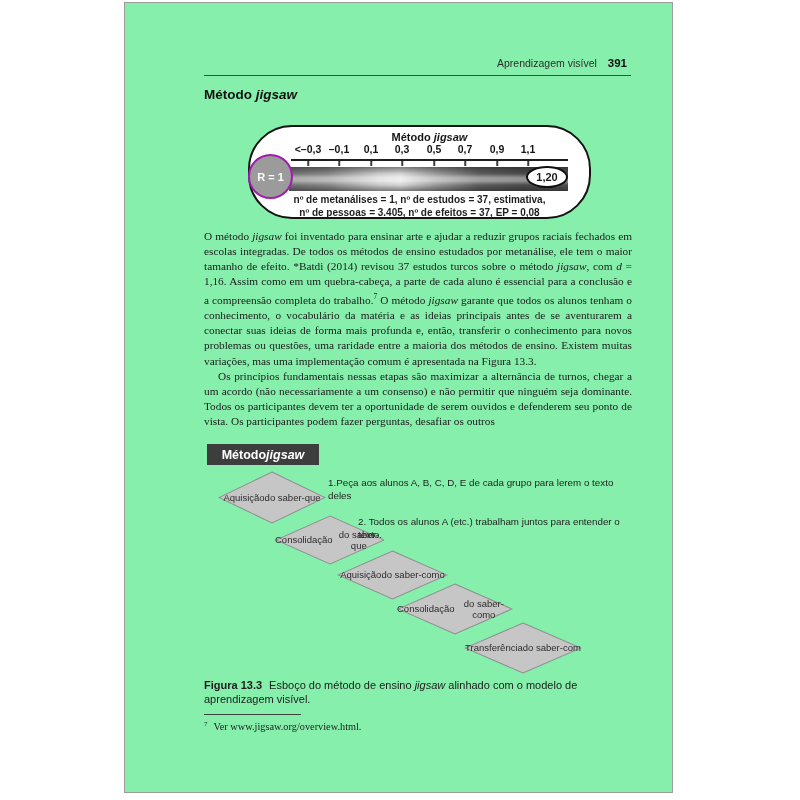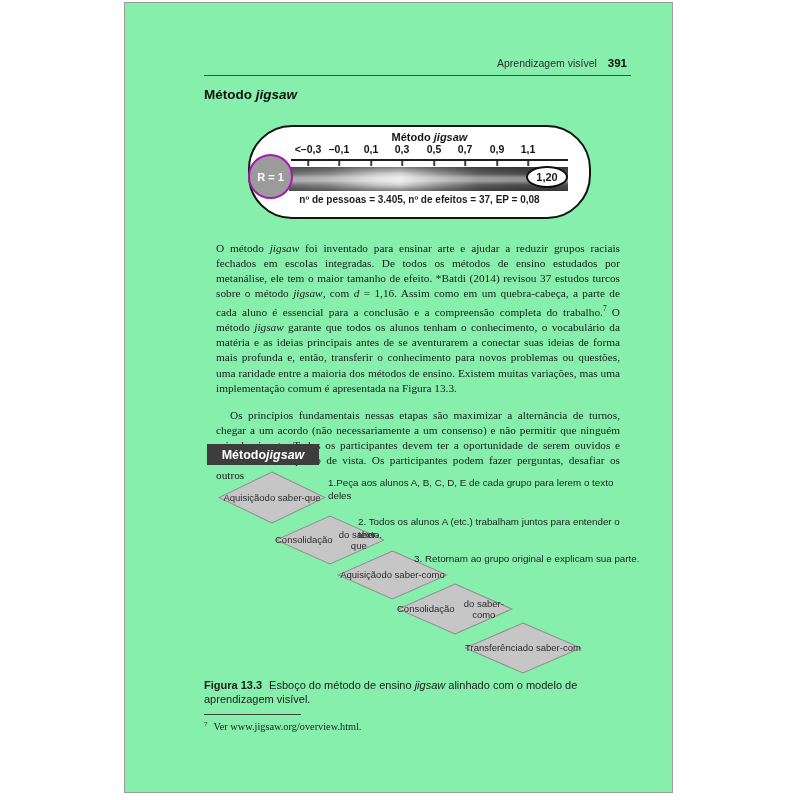--- a/index.html
+++ b/index.html
@@ -42,21 +42,21 @@
                font-size:11px;white-space:nowrap;}
   .baro-value{position:absolute;left:276px;top:39px;width:42px;height:22px;box-sizing:border-box;
               background:#fff;border:2px solid #101010;border-radius:50%;display:flex;
               align-items:center;justify-content:center;font-weight:bold;font-size:11px;}
   .baro-stats{position:absolute;left:0;right:0;top:66px;text-align:center;font-size:10px;
               font-weight:bold;line-height:13px;color:#1e1e1e;}
 
   
   .body-text{position:absolute;left:79px;top:226px;width:428px;text-align:justify;
              font-size:11.3px;line-height:15.1px;color:#1a1a1a;}
-  .body-text p{margin:12px;}
+  .body-text p{margin:0;}
   .body-text p.indent{text-indent:14px;}
   sup{font-size:0.65em;}
 
   
   .jigsaw-fig{position:absolute;left:79px;top:440px;width:436px;height:236px;
               font-family:"Liberation Sans",sans-serif;color:#222;}
   .fig-header{position:absolute;left:3px;top:1px;width:112px;height:21px;background:#3d3d3d;
               color:#fff;display:flex;align-items:center;justify-content:center;
               font-size:12.5px;font-weight:bold;}
   .diamond{position:absolute;}
@@ -109,20 +109,21 @@
     <div class="baro-tick" style="left:184px;"></div>
     <div class="baro-tick" style="left:215px;"></div>
     <div class="baro-tick" style="left:247px;"></div>
     <div class="baro-tick" style="left:278px;"></div>
 
     <div class="baro-bar"></div>
     <div class="baro-circle">R = 1</div>
     <div class="baro-value">1,20</div>
 
     <div class="baro-stats">
+      <div>nº de metanálises = 1, nº de estudos = 37, estimativa,</div>
       <div>nº de pessoas = 3.405, nº de efeitos = 37, EP = 0,08</div>
     </div>
   </div>
 
   <div class="body-text">
     <p><span>O método </span><span style="font-style: italic;">jigsaw</span><span> foi inventado para ensinar arte e ajudar a reduzir grupos raciais fechados em escolas integradas. De todos os métodos de ensino estudados por metanálise, ele tem o maior tamanho de efeito. *Batdi (2014) revisou 37 estudos turcos sobre o método </span><span style="font-style: italic;">jigsaw</span><span>, com </span><span style="font-style: italic;">d</span><span> = 1,16. Assim como em um quebra-cabeça, a parte de cada aluno é essencial para a conclusão e a compreensão completa do trabalho.</span><sup>7</sup><span> O método </span><span style="font-style: italic;">jigsaw</span><span> garante que todos os alunos tenham o conhecimento, o vocabulário da matéria e as ideias principais antes de se aventurarem a conectar suas ideias de forma mais profunda e, então, transferir o conhecimento para novos problemas ou questões, uma raridade entre a maioria dos métodos de ensino. Existem muitas variações, mas uma implementação comum é apresentada na Figura 13.3.</span></p>
     <p class="indent"><span>Os princípios fundamentais nessas etapas são maximizar a alternância de turnos, chegar a um acordo (não necessariamente a um consenso) e não permitir que ninguém seja dominante. Todos os participantes devem ter a oportunidade de serem ouvidos e defenderem seu ponto de vista. Os participantes podem fazer perguntas, desafiar os outros</span></p>
   </div>
 
   <div class="jigsaw-fig">
@@ -180,23 +181,20 @@
         <div>do saber-com</div>
       </div>
     </div>
 
     <div class="step" style="left:124px;top:34px;width:300px;">
       <div>1.Peça aos alunos A, B, C, D, E de cada grupo para lerem o texto deles</div>
     </div>
     <div class="step" style="left:154px;top:73px;width:280px;">
       <div>2. Todos os alunos A (etc.) trabalham juntos para entender o texto.</div>
     </div>
-    <div class="step" style="left:210px;top:110px;width:260px;">
-      <div>3. Retornam ao grupo original e explicam sua parte.</div>
-    </div>
   </div>
 
   <div class="fig-caption">
     <span class="cap-label">Figura 13.3</span><span><span>Esboço do método de ensino </span><span style="font-style: italic;">jigsaw</span><span> alinhado com o modelo de aprendizagem visível.</span></span>
   </div>
 
   <div class="foot-rule"></div>
   <div class="footnote">
     <span class="fn-marker">7</span><span>Ver www.jigsaw.org/overview.html.</span>
   </div>

